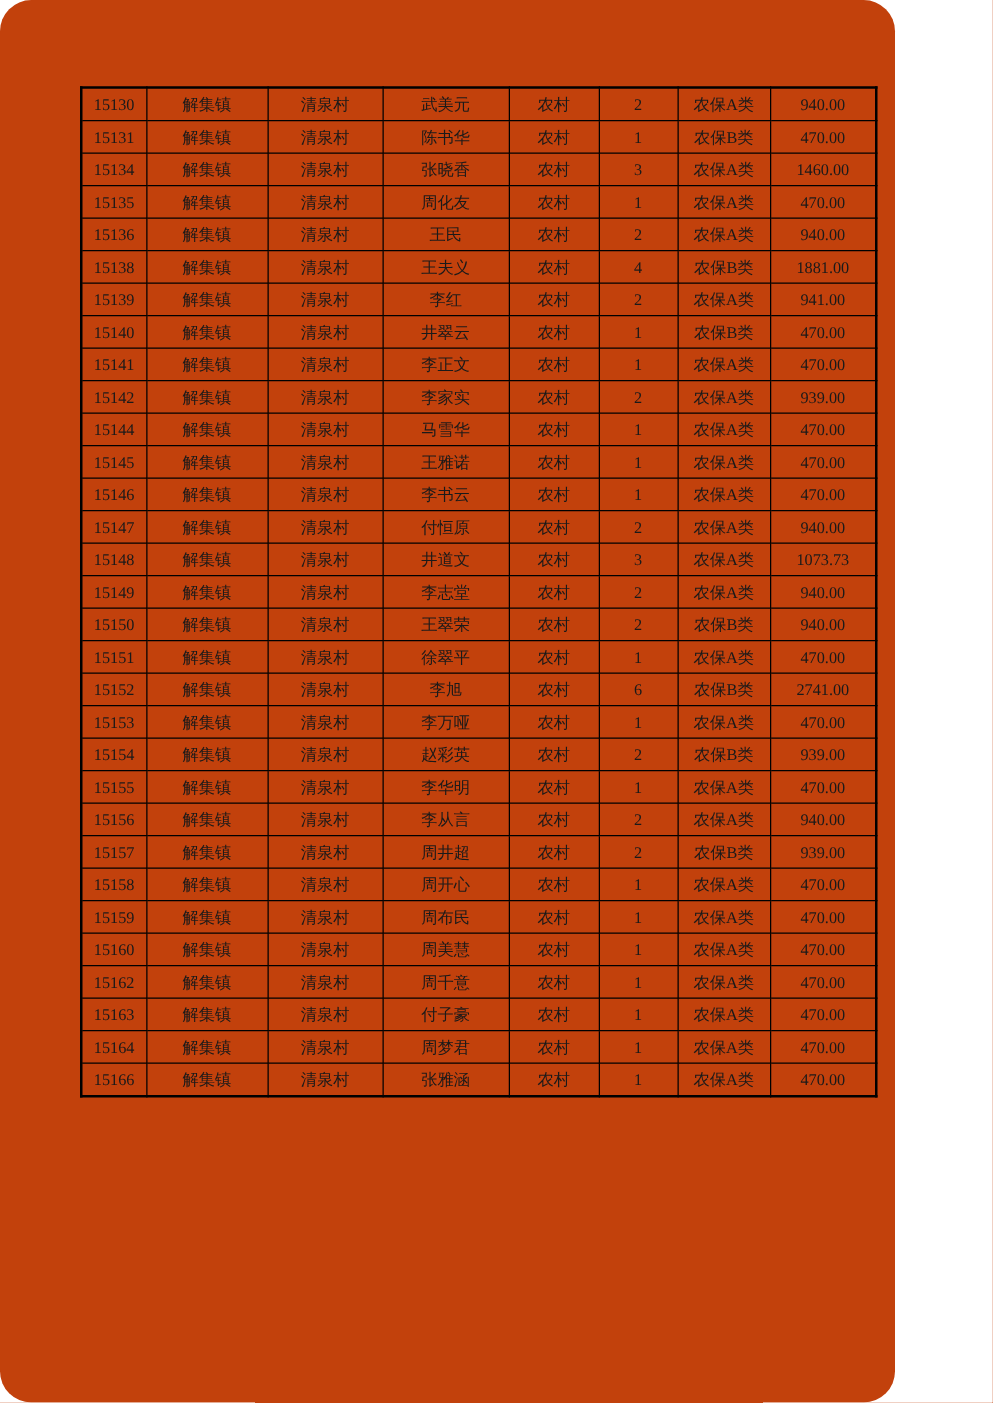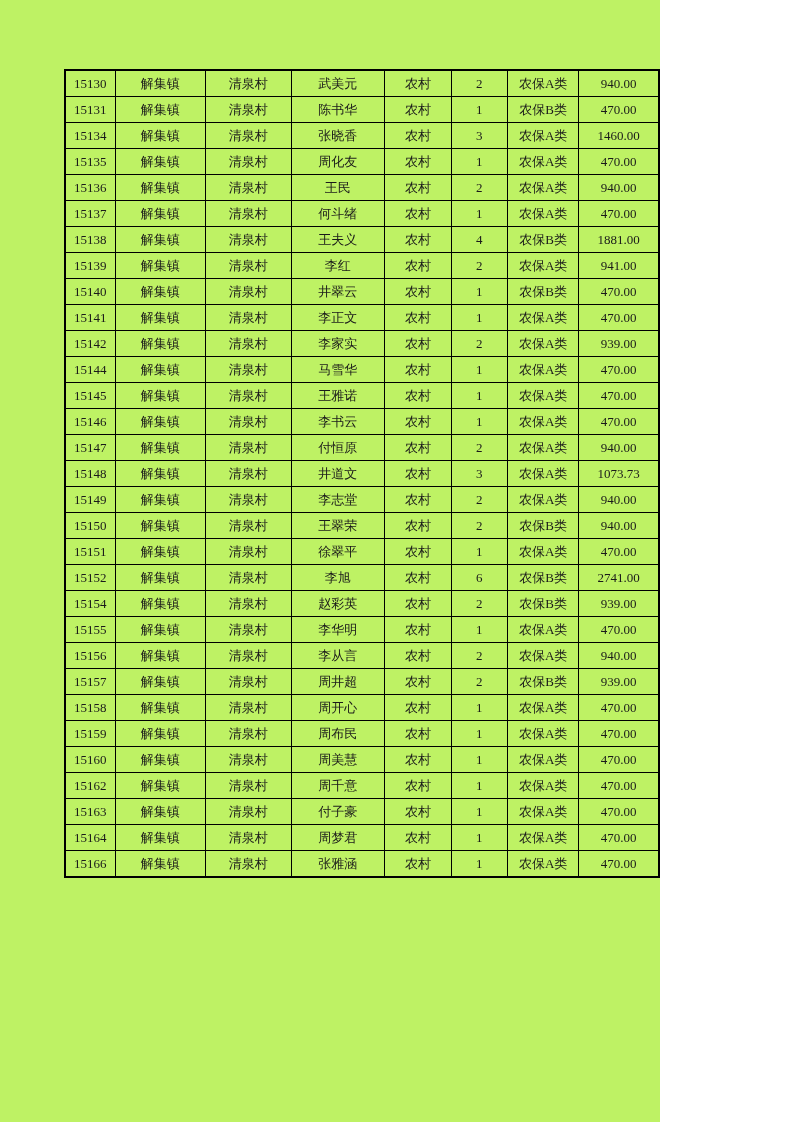--- a/index.html
+++ b/index.html
@@ -8,24 +8,25 @@
     background: #ffffff;
   }
   body {
     width: 794px;
     height: 1122px;
     font-family: "Liberation Serif", "DejaVu Serif", serif;
     color: #1a1a1a;
   }
   .page {
     position: relative;
-    width: 660px;
+    width: 716px;
     height: 1122px;
-    background: #bef264;
+    background: #c2410c;
     overflow: hidden;
+    border-radius: 25px;
   }
   table.roster {
     position: absolute;
     left: 64px;
     top: 69px;
     border-collapse: collapse;
     table-layout: fixed;
     border: 2px solid #000000;
   }
   table.roster td {
@@ -106,30 +107,20 @@
     <td>15136</td>
     <td>解集镇</td>
     <td>清泉村</td>
     <td>王民</td>
     <td>农村</td>
     <td>2</td>
     <td>农保A类</td>
     <td>940.00</td>
   </tr>
 
-  <tr>
-    <td>15137</td>
-    <td>解集镇</td>
-    <td>清泉村</td>
-    <td>何斗绪</td>
-    <td>农村</td>
-    <td>1</td>
-    <td>农保A类</td>
-    <td>470.00</td>
-  </tr>
 
   <tr>
     <td>15138</td>
     <td>解集镇</td>
     <td>清泉村</td>
     <td>王夫义</td>
     <td>农村</td>
     <td>4</td>
     <td>农保B类</td>
     <td>1881.00</td>
@@ -272,20 +263,30 @@
     <td>15152</td>
     <td>解集镇</td>
     <td>清泉村</td>
     <td>李旭</td>
     <td>农村</td>
     <td>6</td>
     <td>农保B类</td>
     <td>2741.00</td>
   </tr>
 
+  <tr>
+    <td>15153</td>
+    <td>解集镇</td>
+    <td>清泉村</td>
+    <td>李万哑</td>
+    <td>农村</td>
+    <td>1</td>
+    <td>农保A类</td>
+    <td>470.00</td>
+  </tr>
 
   <tr>
     <td>15154</td>
     <td>解集镇</td>
     <td>清泉村</td>
     <td>赵彩英</td>
     <td>农村</td>
     <td>2</td>
     <td>农保B类</td>
     <td>939.00</td>

